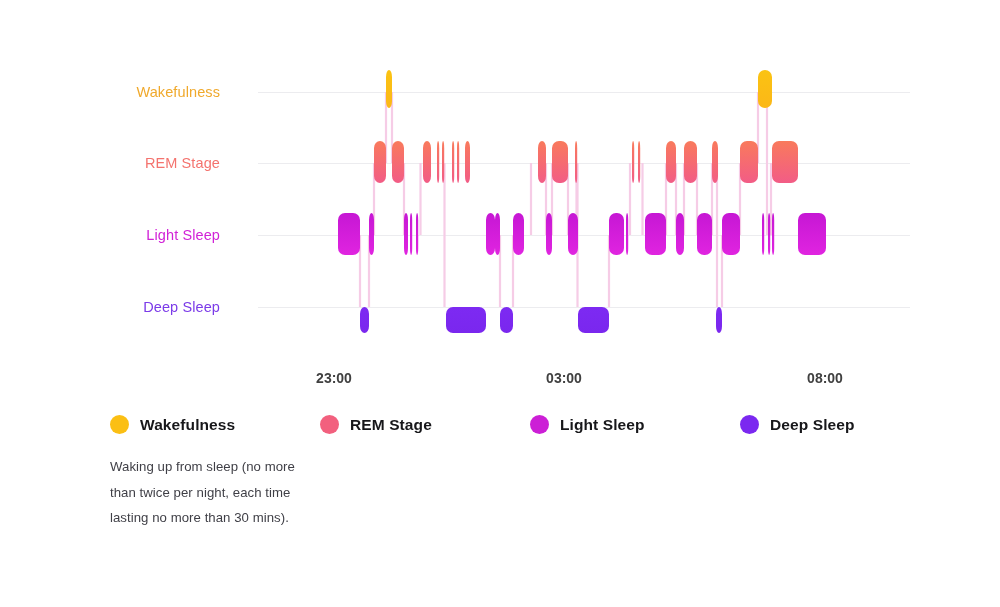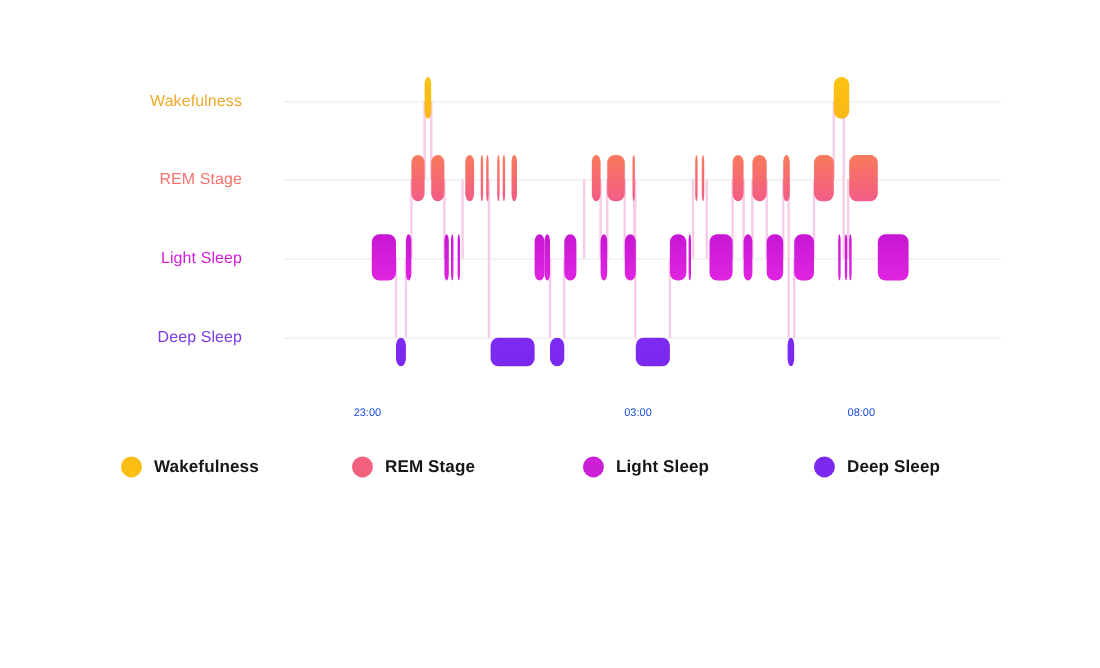--- a/index.html
+++ b/index.html
@@ -44,24 +44,25 @@
     position: absolute;
     left: 258px;
     width: 652px;
     height: 1px;
     background: #ececef;
   }
 
   .x-tick {
     position: absolute;
     top: 370px;
-    font-size: 10px;
-    color: #1d4ed8;
+    font-size: 14px;
+    color: #404040;
     transform: translateX(-50%);
     white-space: nowrap;
+    font-weight: bold;
   }
 
   #plot-svg {
     position: absolute;
     left: 0;
     top: 0;
   }
 
   
   #legend {
@@ -236,31 +237,32 @@
         <rect x="762" y="213" width="2.2" height="42" rx="1.1" ry="7" fill="url(#grad-light)"></rect>
         <rect x="768" y="213" width="2.2" height="42" rx="1.1" ry="7" fill="url(#grad-light)"></rect>
         <rect x="772" y="141" width="26" height="42" rx="7" ry="7" fill="url(#grad-rem)"></rect>
         <rect x="772" y="213" width="2.2" height="42" rx="1.1" ry="7" fill="url(#grad-light)"></rect>
         <rect x="798" y="213" width="28" height="42" rx="7" ry="7" fill="url(#grad-light)"></rect>
       </g>
   </svg>
 
   <div id="x-ticks">
       <div class="x-tick" style="left: 334px;">23:00</div>
-      <div class="x-tick" style="left: 580px;">03:00</div>
-      <div class="x-tick" style="left: 783px; text-align: center;">08:00</div>
+      <div class="x-tick" style="left: 564px;">03:00</div>
+      <div class="x-tick" style="left: 825px; text-align: center;">08:00</div>
     </div>
 </div>
 
 <div id="legend">
     <div class="legend-col">
       <div class="legend-head">
         <span class="legend-dot" style="background: rgb(251, 191, 20);"></span>
         <span class="legend-title">Wakefulness</span>
       </div>
+      <div class="legend-desc">Waking up from sleep (no more than twice per night, each time lasting no more than 30 mins).</div>
     </div>
     <div class="legend-col">
       <div class="legend-head">
         <span class="legend-dot" style="background: rgb(242, 96, 126);"></span>
         <span class="legend-title">REM Stage</span>
       </div>
     </div>
     <div class="legend-col">
       <div class="legend-head">
         <span class="legend-dot" style="background: rgb(204, 31, 214);"></span>

